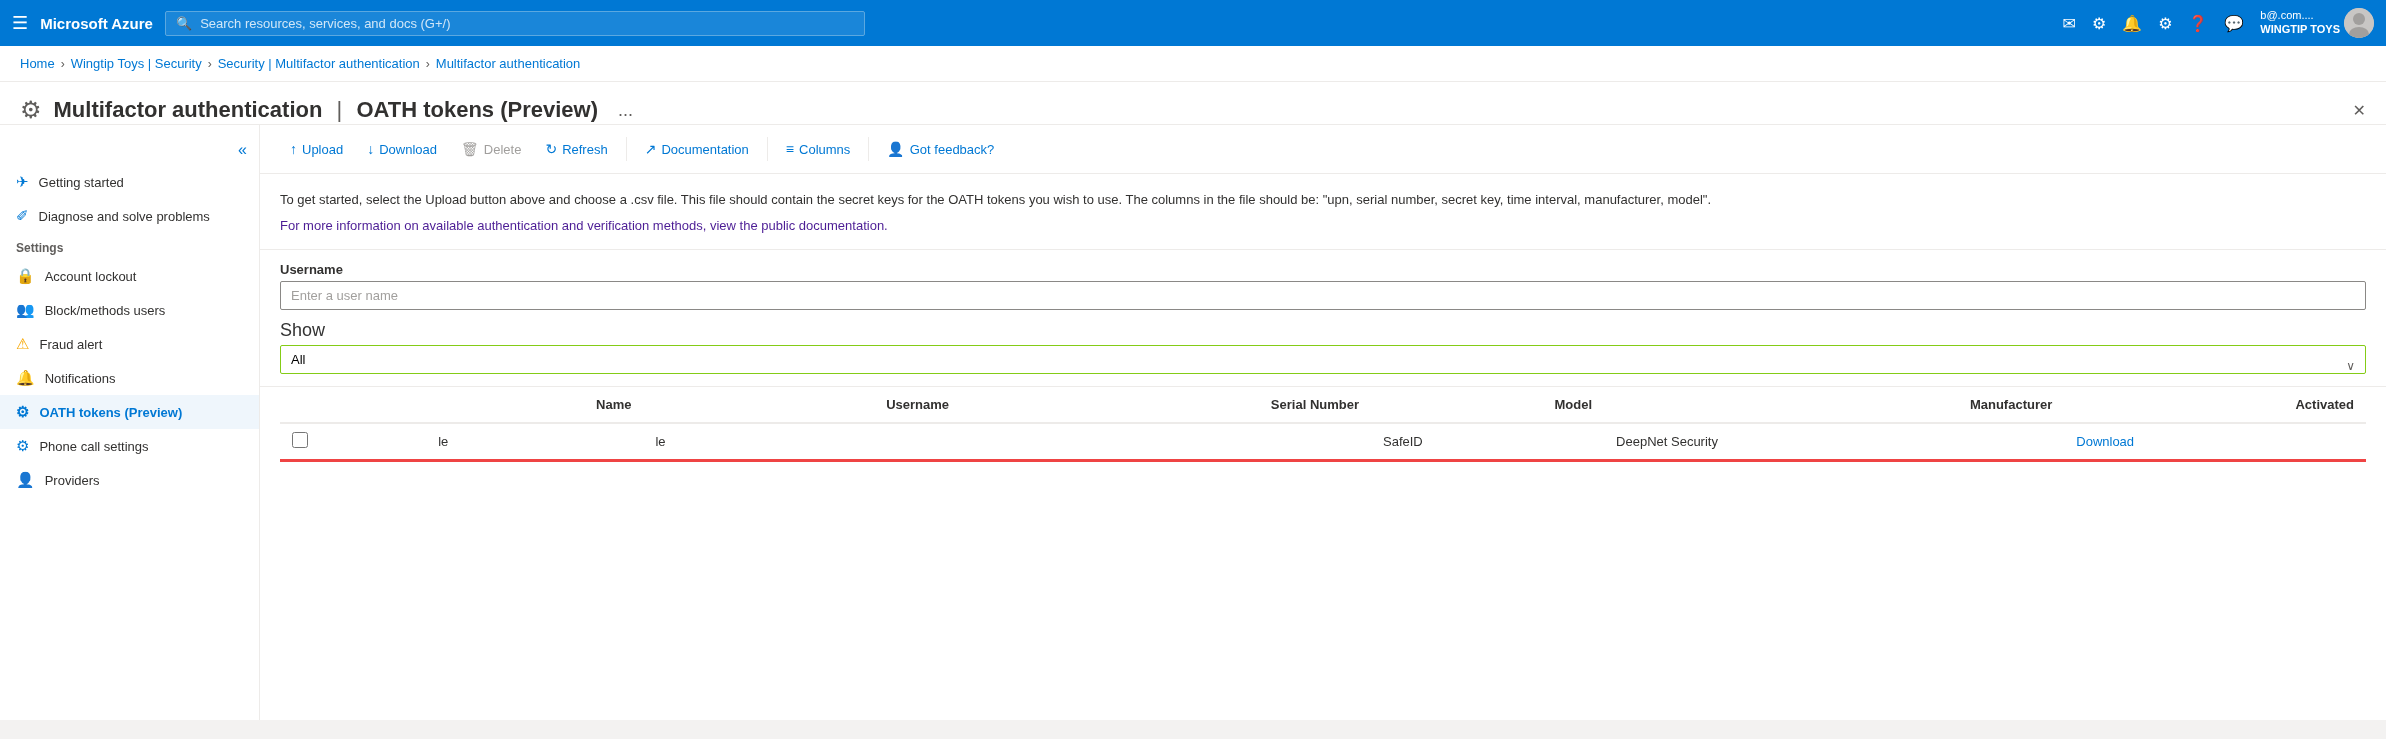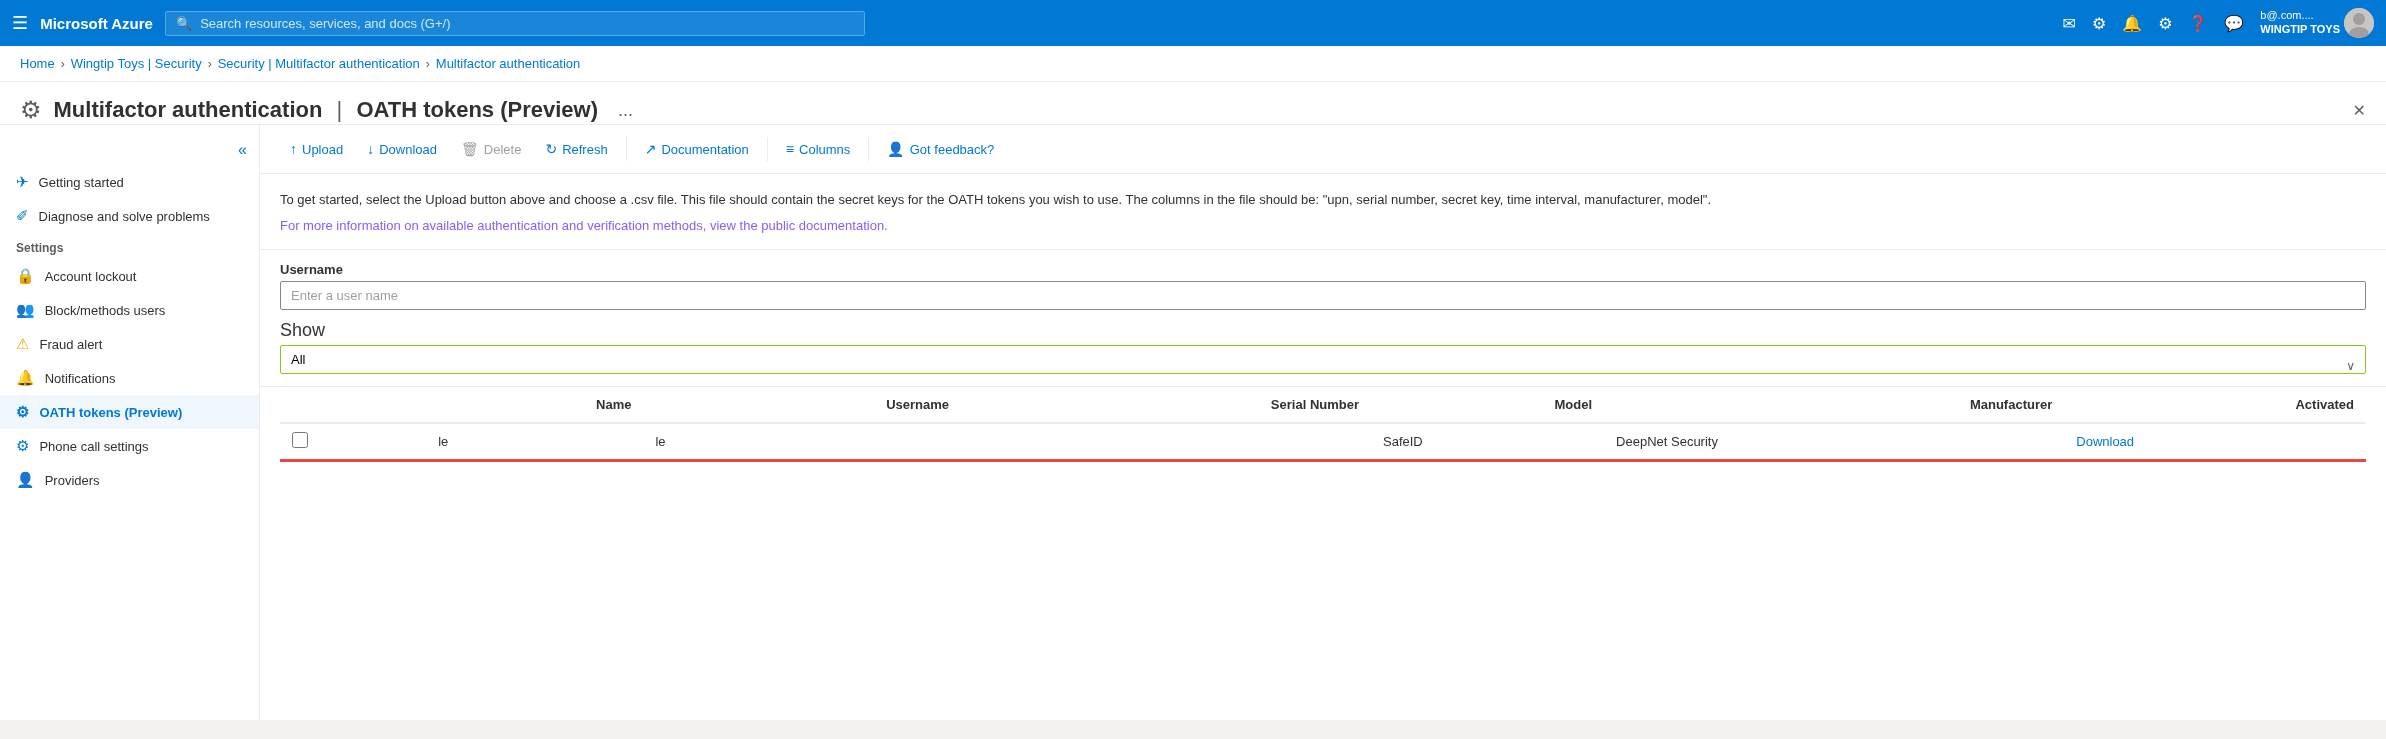--- a/index.html
+++ b/index.html
@@ -159,21 +159,21 @@
     .toolbar-btn .tb-icon { font-size: 14px; }
     .toolbar-btn.disabled { color: #a19f9d; cursor: default; }
     .toolbar-sep { width: 1px; height: 24px; background: #edebe9; margin: 0 4px; }
 
     
     .info-section {
       padding: 16px 20px;
       border-bottom: 1px solid #edebe9;
     }
     .info-section p { font-size: 13px; color: #323130; line-height: 1.5; margin-bottom: 8px; }
-    .info-section a { color: #8b5cf6; text-decoration: none; font-size: 13px; }
+    .info-section a { color: #4c1d95; text-decoration: none; font-size: 13px; }
 
     
     .form-section {
       padding: 12px 20px;
       border-bottom: 1px solid #edebe9;
     }
     .form-label { font-size: 13px; font-weight: 600; color: #323130; margin-bottom: 4px; display: block; }
     .form-input {
       width: 100%;
       padding: 6px 10px;

